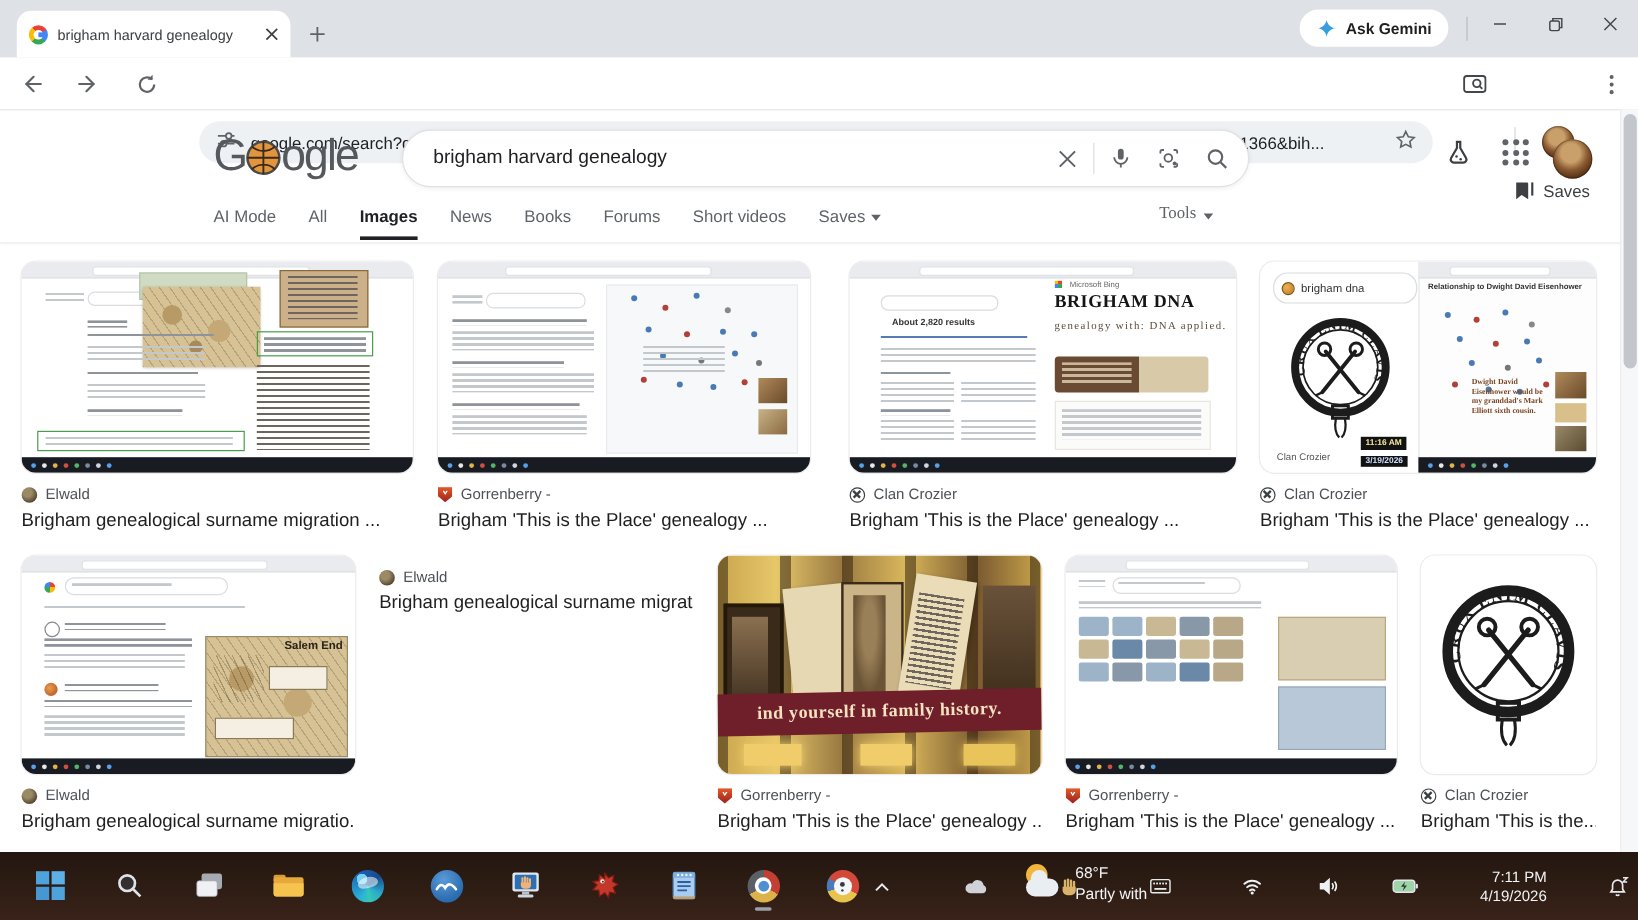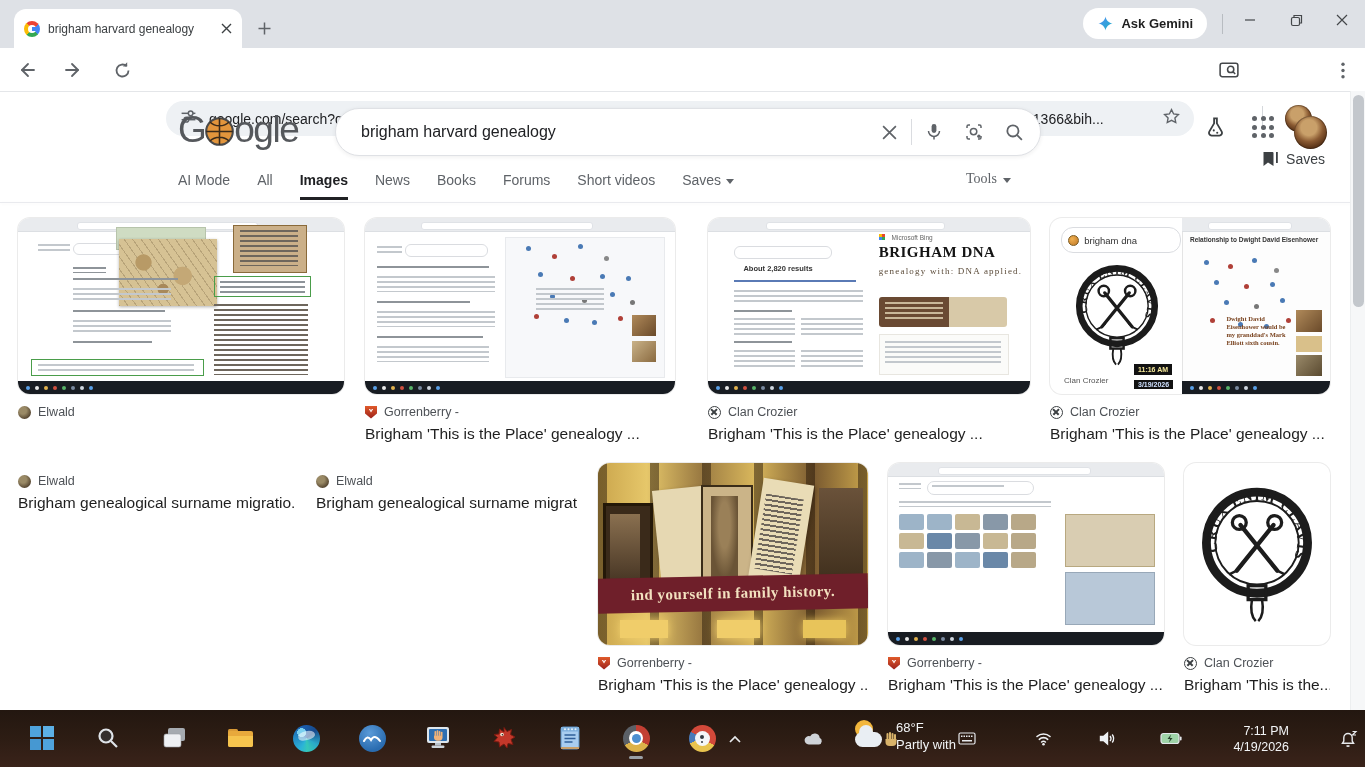--- a/index.html
+++ b/index.html
@@ -348,20 +348,21 @@
       <i class="sh greenbox" style="left:4%;top:80%;width:53%;height:10%"></i>
       <i class="sh tl" style="left:6%;top:83%;width:48%;height:5%"></i>
       <span class="mtask">
           <i class="mdots"></i>
         </span>
     </div>
     <div class="src">
       <span class="fav-elwald"></span>
       <span>Elwald</span>
     </div>
+    <div class="ttl">Brigham genealogical surname migration ...</div>
   </div>
 
   <div class="card" style="left:365px;top:218px;width:310px">
     <div class="thumb" style="height:176px">
       <span class="mini-chrome"></span>
       <i class="sh tl" style="left:4%;top:16%;width:8%;height:4%"></i>
       <i class="sh pillline" style="left:13%;top:15%;width:26%;height:6%"></i>
       <i class="sh tld" style="left:4%;top:27%;width:36%;height:3%"></i>
       <i class="sh tl" style="left:4%;top:33%;width:38%;height:9%"></i>
       <i class="sh tld" style="left:4%;top:47%;width:30%;height:3%"></i>
@@ -455,20 +456,44 @@
         </span>
     </div>
     <div class="src">
       <span class="fav-croz"></span>
       <span>Clan Crozier</span>
     </div>
     <div class="ttl">Brigham 'This is the Place' genealogy ...</div>
   </div>
 
   <div class="card" style="left:18px;top:463px;width:278px">
+    <div class="thumb" style="height:182px">
+      <span class="mini-chrome"></span>
+      <i class="sh" style="left:7%;top:12%;width:9px;height:9px;border-radius:50%;background:conic-gradient(#ea4335 0 90deg,#fbbc05 90deg 180deg,#34a853 180deg 270deg,#4285f4 270deg 360deg)"></i>
+      <i class="sh pillline" style="left:13%;top:10%;width:48%;height:7%;border-radius:9px"></i>
+      <i class="sh tl" style="left:15%;top:12.5%;width:30%;height:2.5%"></i>
+      <i class="sh tl" style="left:7%;top:23%;width:60%;height:3%"></i>
+      <i class="sh" style="left:7%;top:30%;width:11px;height:11px;border-radius:50%;border:1px solid #888"></i>
+      <i class="sh tld" style="left:13%;top:31%;width:30%;height:3%"></i>
+      <i class="sh tld" style="left:7%;top:38%;width:44%;height:3.5%"></i>
+      <i class="sh tl" style="left:7%;top:45%;width:42%;height:8%"></i>
+      <i class="sh" style="left:7%;top:58%;width:11px;height:11px;border-radius:50%;background:radial-gradient(circle at 40% 40%,#e8a04a,#b04828)"></i>
+      <i class="sh tld" style="left:13%;top:59%;width:28%;height:3%"></i>
+      <i class="sh tld" style="left:7%;top:66%;width:44%;height:3.5%"></i>
+      <i class="sh tl" style="left:7%;top:73%;width:42%;height:10%"></i>
+      <div class="sh maptex" style="left:55%;top:37%;width:42%;height:54%;border:1px solid #9a8a66">
+        <span style="position:absolute;right:3px;top:2px;font-size:9.5px;font-weight:800;color:#2a2218">Salem End</span>
+        <i style="position:absolute;left:45%;top:24%;width:40%;height:18%;background:#f4efe2;border:1px solid #8a7a56"></i>
+        <i style="position:absolute;left:6%;top:68%;width:55%;height:16%;background:#f4efe2;border:1px solid #8a7a56"></i>
+        <i style="position:absolute;left:5%;top:15%;width:36%;height:40%;background:repeating-linear-gradient(65deg,rgba(80,60,30,.35) 0 1px,transparent 1px 6px)"></i>
+      </div>
+      <span class="mtask">
+          <i class="mdots"></i>
+        </span>
+    </div>
     <div class="src">
       <span class="fav-elwald"></span>
       <span>Elwald</span>
     </div>
     <div class="ttl">Brigham genealogical surname migratio...</div>
   </div>
 
   <div class="card" style="left:316px;top:463px;width:262px">
     <div class="src">
       <span class="fav-elwald"></span>

